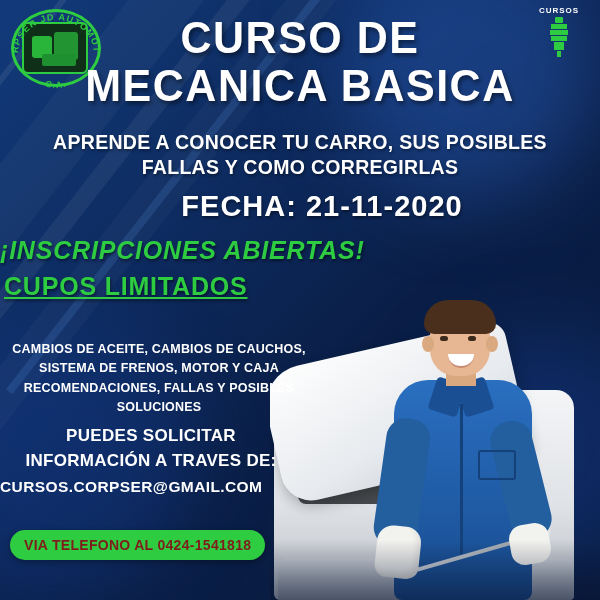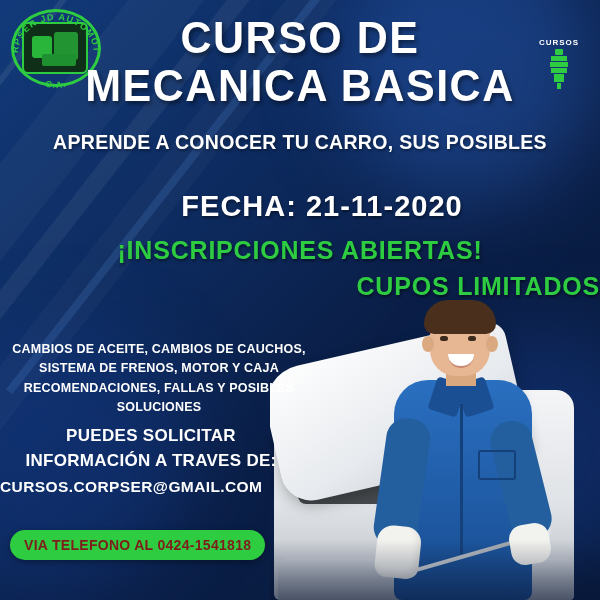--- a/index.html
+++ b/index.html
@@ -77,21 +77,20 @@
     fill: #2ecc40;
     letter-spacing: 1.2px;
   }
 
   
   .cursos-badge {
     position: absolute;
     right: 10px; top: 6px;
     width: 62px;
     text-align: center;
-    margin-top: 32px;
   }
   .cursos-badge .label {
     color: #ffffff;
     font-size: 8px;
     font-weight: bold;
     letter-spacing: 1px;
     margin-bottom: 2px;
   }
   .cursos-badge .glyph svg { display: block; margin: 0 auto; }
 
@@ -127,36 +126,37 @@
     color: #ffffff;
     font-weight: bold;
     font-size: 29px;
     letter-spacing: 1px;
     text-shadow: 1px 2px 3px rgba(0,0,0,0.45);
     padding-left: 44px;
   }
   .insc {
     position: absolute;
     left: 0; right: 0; top: 236px;
-    text-align: center;
     color: #2ecc40;
     font-weight: bold;
     font-size: 25px;
     letter-spacing: .8px;
     text-shadow: 1px 2px 3px rgba(0,0,0,0.5);
+    font-style: italic;
   }
   .cupos {
     position: absolute;
     left: 4px; right: 0; top: 272px;
-    text-align: right;
+    text-align: left;
     color: #2ecc40;
     font-weight: bold;
     font-size: 25px;
     letter-spacing: .8px;
     text-shadow: 1px 2px 3px rgba(0,0,0,0.5);
+    text-decoration: underline;
   }
   .aprenderas-head {
     position: absolute;
     left: 10px; width: 300px; top: 320px;
     text-align: center;
     color: #ffffff;
     font-weight: bold;
     font-size: 12.5px;
     letter-spacing: .4px;
   }
@@ -400,20 +400,21 @@
     <div class="shadow-bottom"></div>
   </div>
 
   <div class="title">
     <div>CURSO DE</div>
     <div>MECANICA BASICA</div>
   </div>
 
   <div class="subtitle">
     <div>APRENDE A CONOCER TU CARRO, SUS POSIBLES</div>
+    <div>FALLAS Y COMO CORREGIRLAS</div>
   </div>
 
   <div class="fecha">FECHA: 21-11-2020</div>
   <div class="insc">¡INSCRIPCIONES ABIERTAS!</div>
   <div class="cupos">CUPOS LIMITADOS</div>
 
   <div class="aprenderas-body">CAMBIOS DE ACEITE, CAMBIOS DE CAUCHOS, SISTEMA DE FRENOS, MOTOR Y CAJA RECOMENDACIONES, FALLAS Y POSIBLES SOLUCIONES</div>
 
   <div class="solicitar">PUEDES SOLICITAR INFORMACIÓN A TRAVES DE:</div>
   <div class="email">CURSOS.CORPSER@GMAIL.COM</div>

